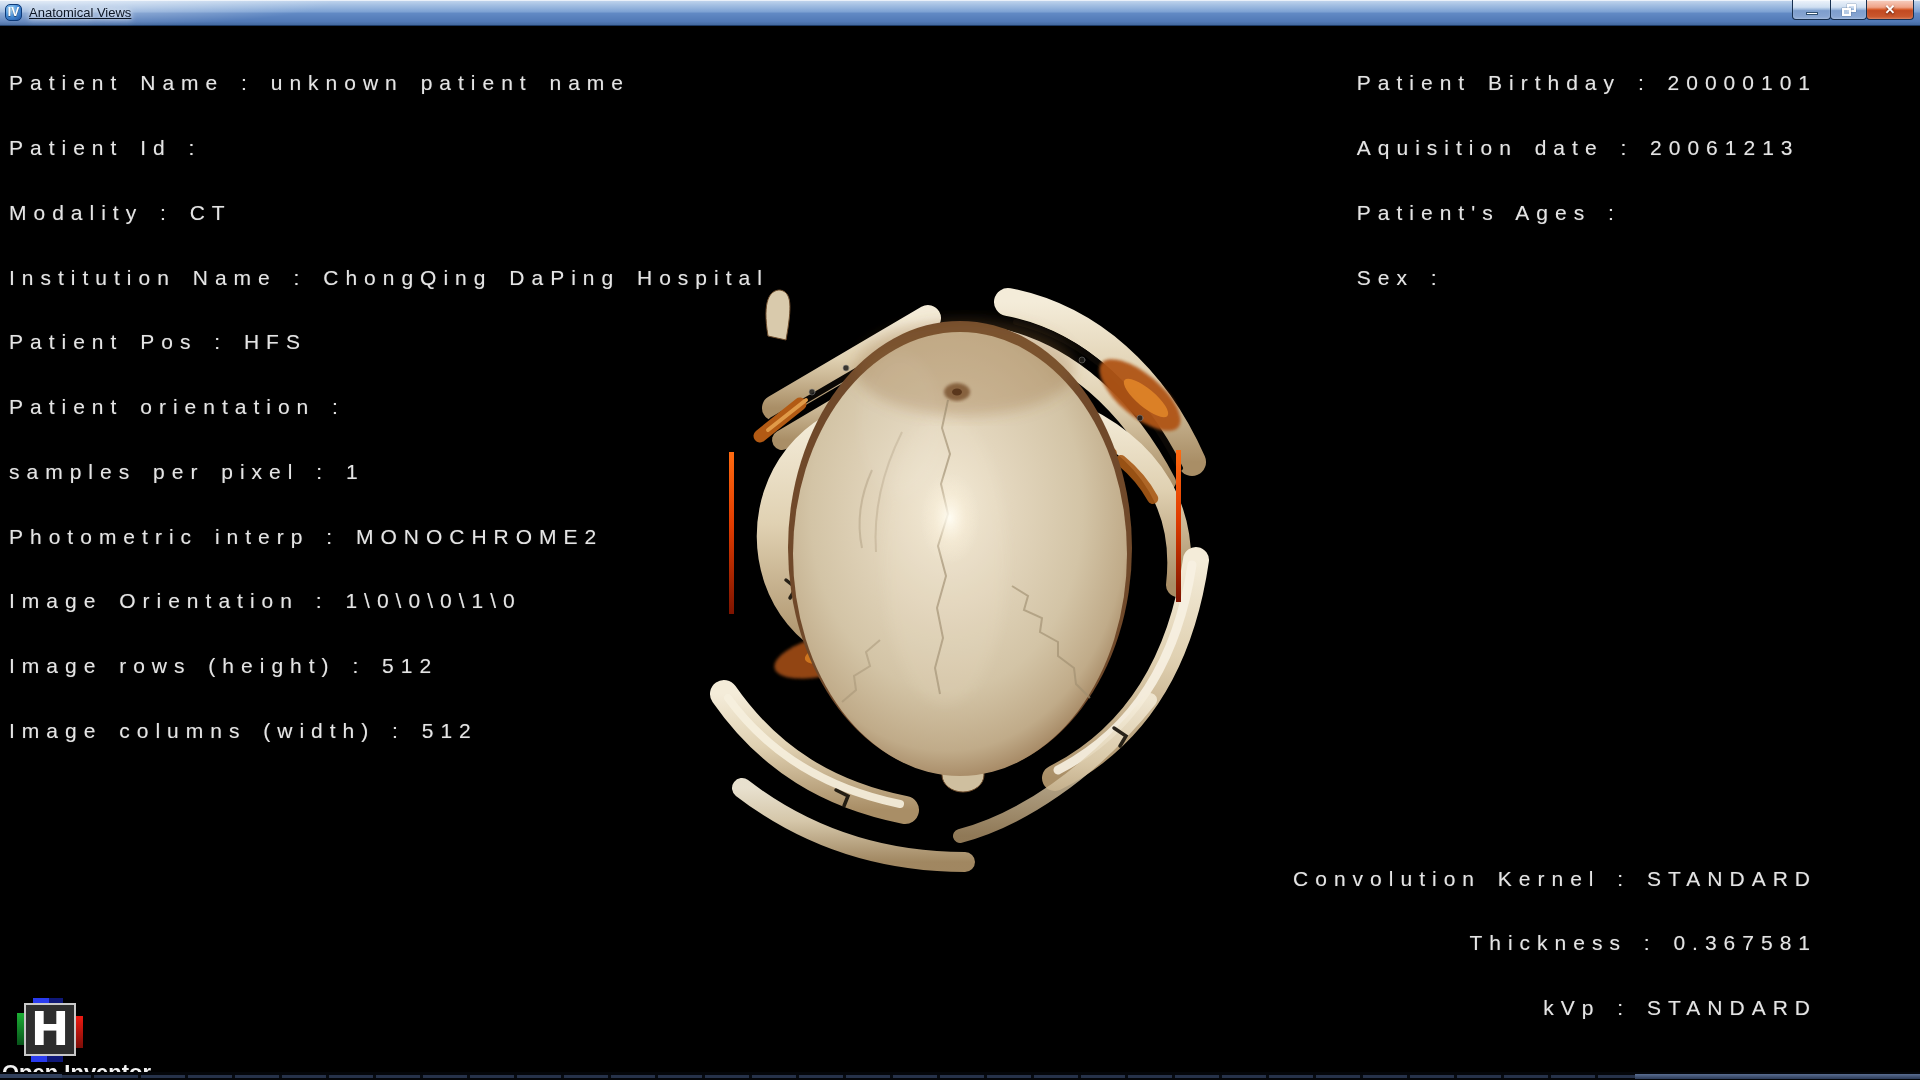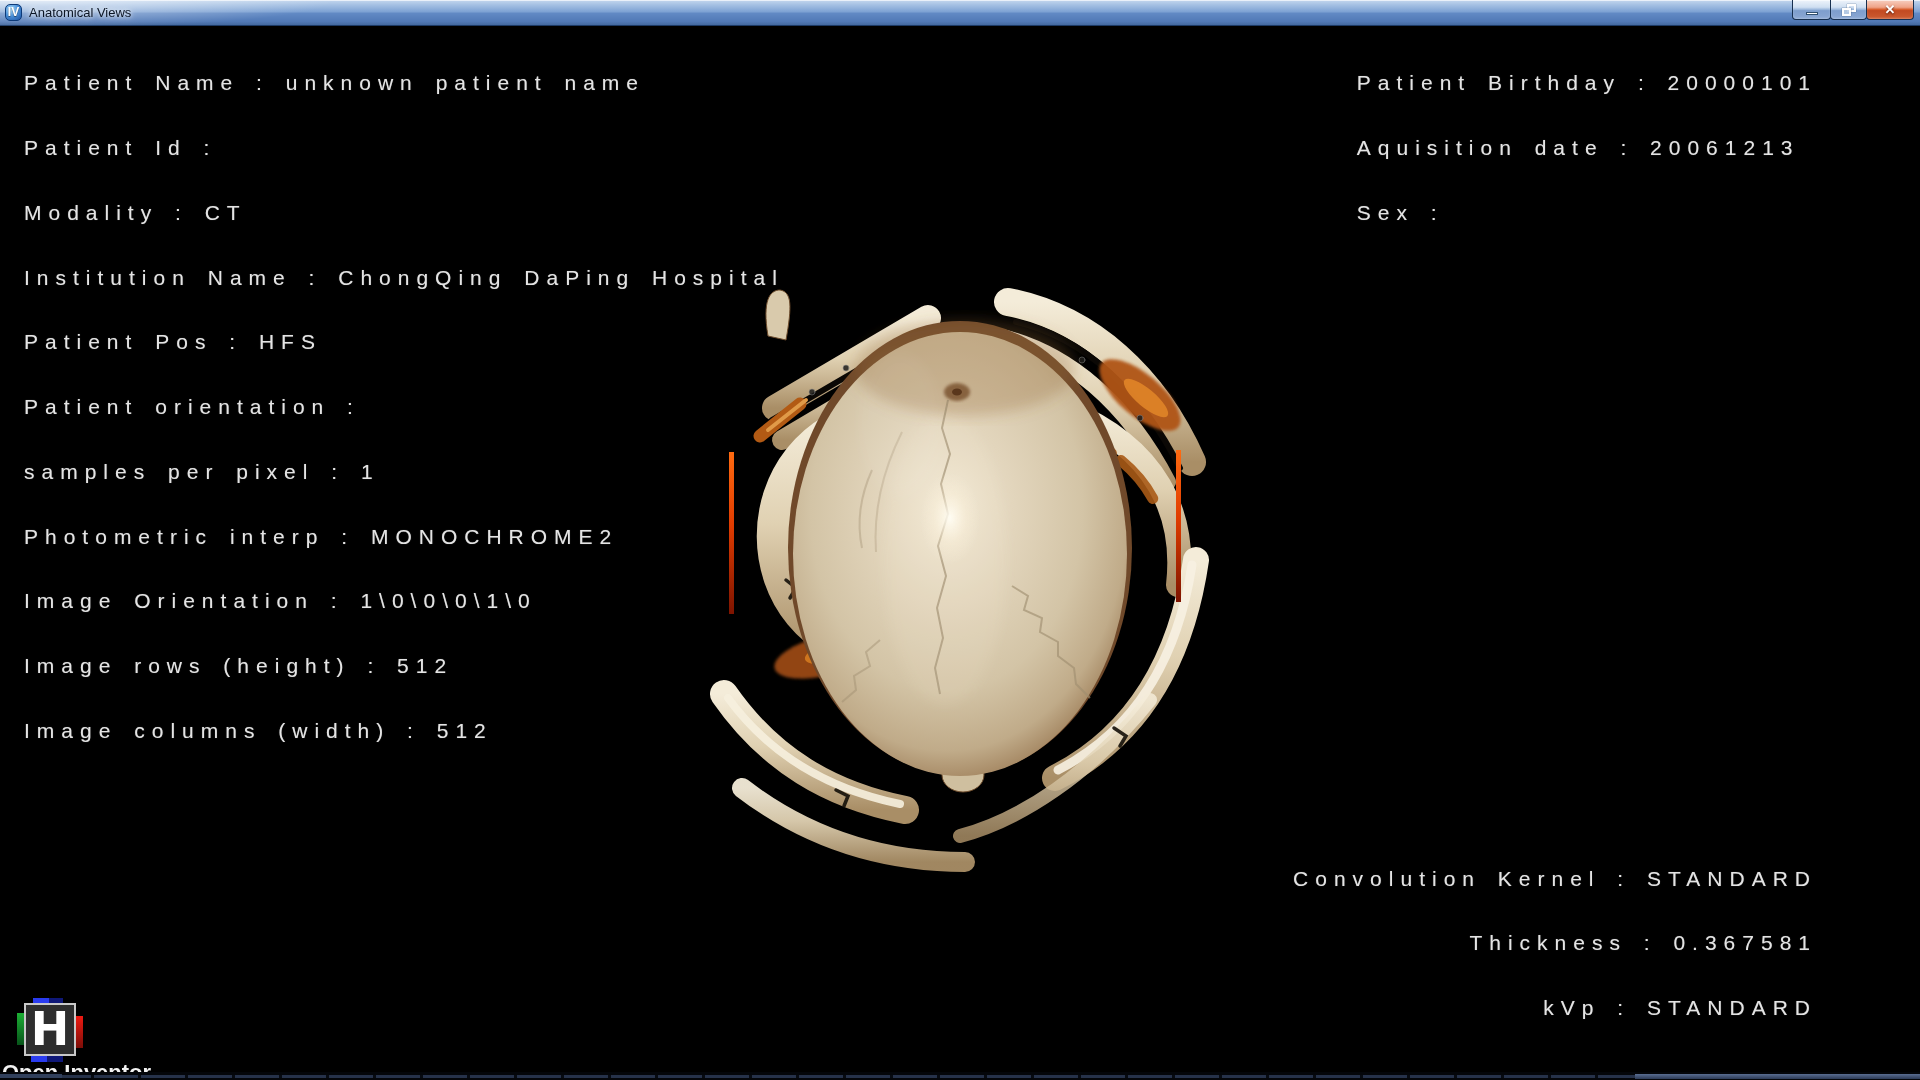--- a/index.html
+++ b/index.html
@@ -21,20 +21,21 @@
     position:absolute; left:5px; top:4px; width:17px; height:17px; border-radius:5px;
     background:radial-gradient(circle at 34% 28%, #aadcfa 0%, #4a90d9 48%, #1a4f9e 100%);
     border:1px solid #0d3a78;
     color:#fff; font-size:12px; font-weight:bold; text-align:center; line-height:15px;
     text-shadow:0 1px 1px rgba(0,0,0,.5);
   }
   .window-title{
     position:absolute; left:29px; top:0; height:26px; line-height:25px;
     font-size:13px; color:#0b1524;
     text-shadow:0 0 4px rgba(255,255,255,.95), 0 0 9px rgba(255,255,255,.7);
+    text-decoration:underline;
   }
   .win-controls{ position:absolute; right:6px; top:0; display:flex; }
   .win-btn{
     height:20px; border:1px solid #17304f; border-top:none;
     border-radius:0 0 4px 4px; margin-left:-1px; position:relative;
     box-shadow:inset 0 1px 0 rgba(255,255,255,.6), inset 0 -1px 2px rgba(255,255,255,.25);
     display:flex; align-items:center; justify-content:center; cursor:default;
   }
   .btn-glass{ width:39px;
     background:linear-gradient(180deg,#eef4fb 0%,#cfdff1 38%,#9cb8dc 50%,#7e9ecd 56%,#8aa7d3 100%); }
@@ -52,21 +53,21 @@
   
   .viewport{ position:absolute; left:0; top:26px; width:1920px; height:1054px; background:#000; }
   .viewport svg{ position:absolute; left:0; top:0; pointer-events:none; }
 
   
   .dicom-text{
     position:absolute; color:#e4e4e4; font-size:21px; line-height:21.6px;
     letter-spacing:7px; word-spacing:4px; white-space:pre;
     text-shadow:0 0 1px rgba(255,255,255,.35);
   }
-  .tl{ left:9px;  top:3px;  text-align:left;margin-left:15px; }
+  .tl{ left:9px;  top:3px;  text-align:left; }
   .tr{ right:103px; top:3px; text-align:left; }
   .br{ right:103px; bottom:18px; text-align:right; }
 
   
   .oi-logo{ position:absolute; left:0; top:972px; width:170px; height:82px; }
   .oi-square{
     position:absolute; left:24px; top:5px; width:52px; height:53px;
     background:#2e2e2e; border:2px solid #c9c9c9;
     color:#fff; font-size:46px; font-weight:bold; text-align:center; line-height:49px;
     font-family:"DejaVu Sans","Liberation Sans",sans-serif;
@@ -237,20 +238,21 @@
     <div>samples per pixel : 1</div>
     <div>Photometric interp : MONOCHROME2</div>
     <div>Image Orientation : 1\0\0\0\1\0</div>
     <div>Image rows (height) : 512</div>
     <div>Image columns (width) : 512</div>
   </div>
 
   <div class="dicom-text tr">
     <div>Patient Birthday : 20000101</div>
     <div>Aquisition date : 20061213</div>
+    <div>Patient's Ages :</div>
     <div>Sex :</div>
   </div>
 
   <div class="dicom-text br">
     <div>Convolution Kernel : STANDARD</div>
     <div>Thickness : 0.367581</div>
     <div>kVp : STANDARD</div>
   </div>
 
   <div class="oi-logo">

